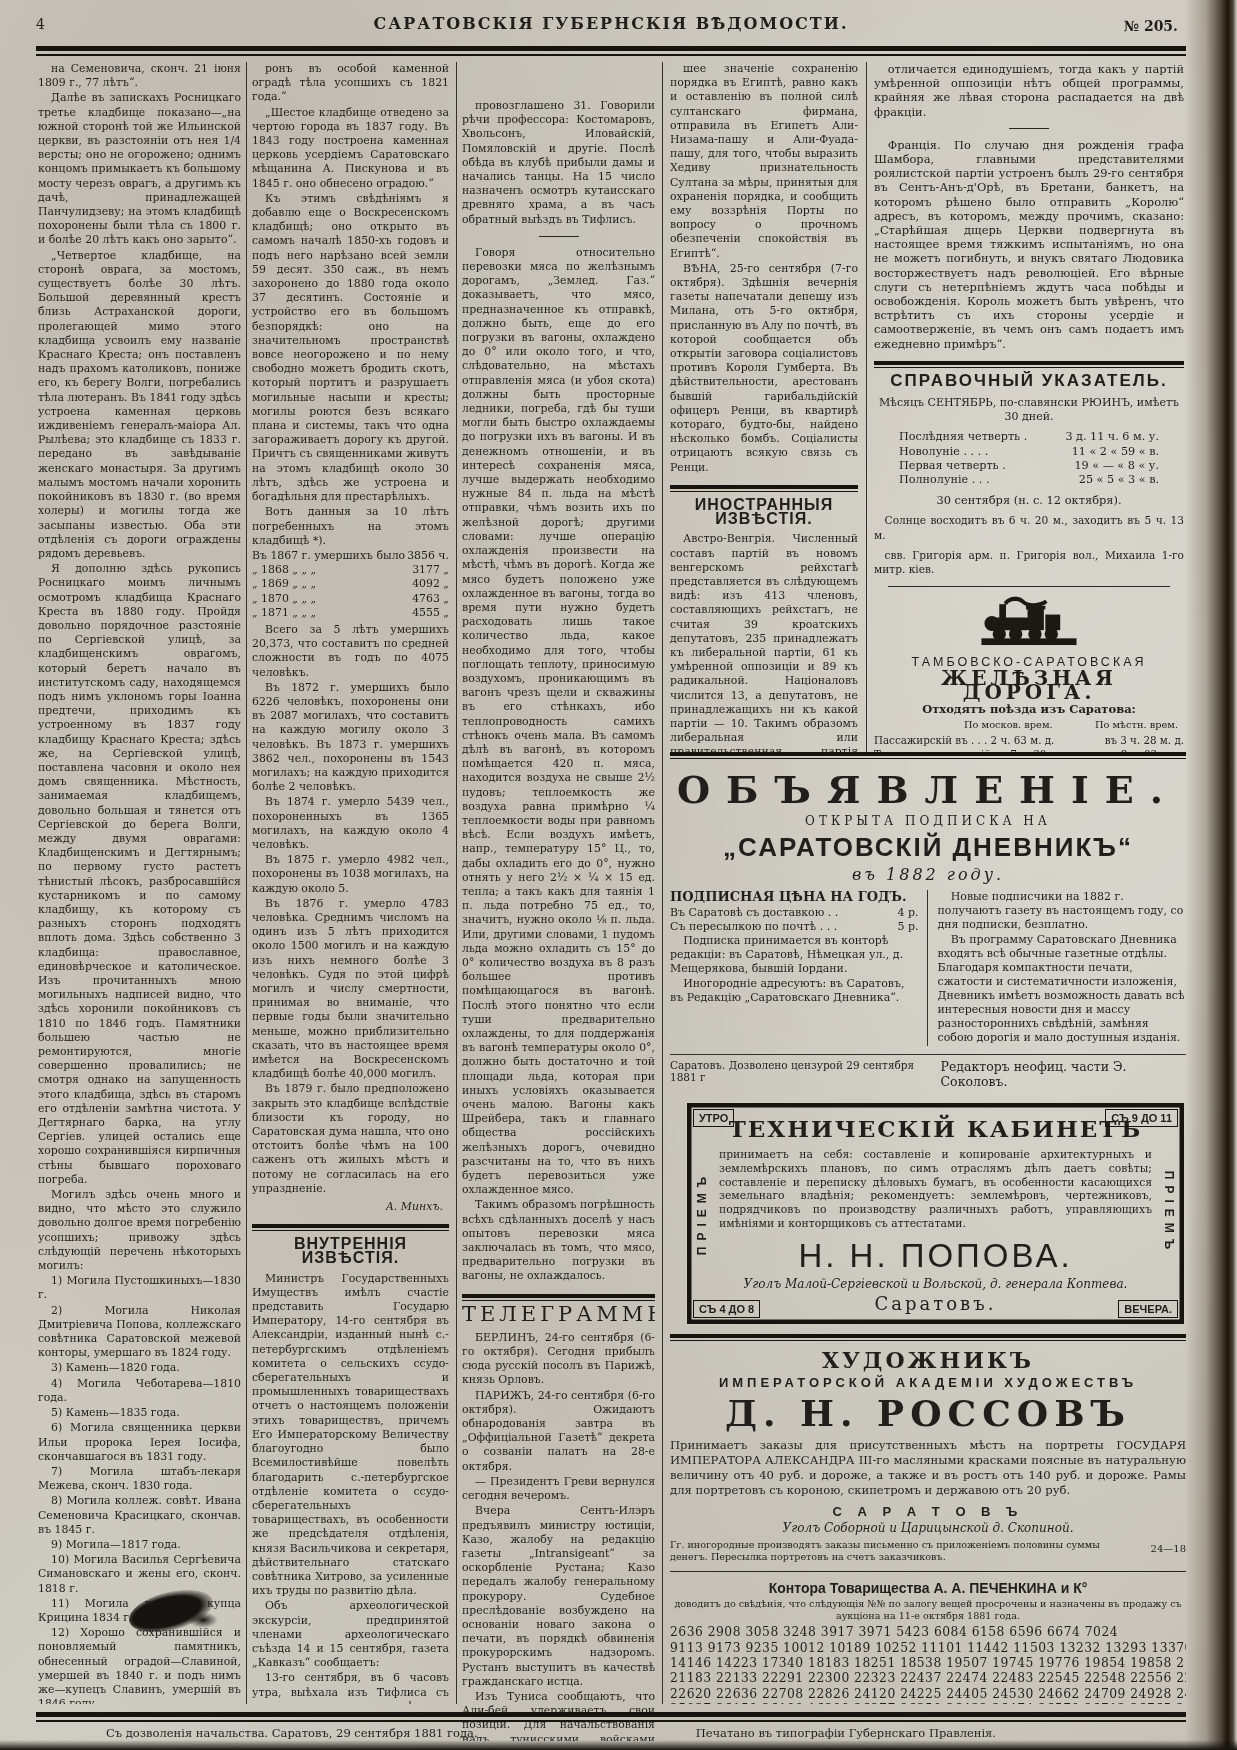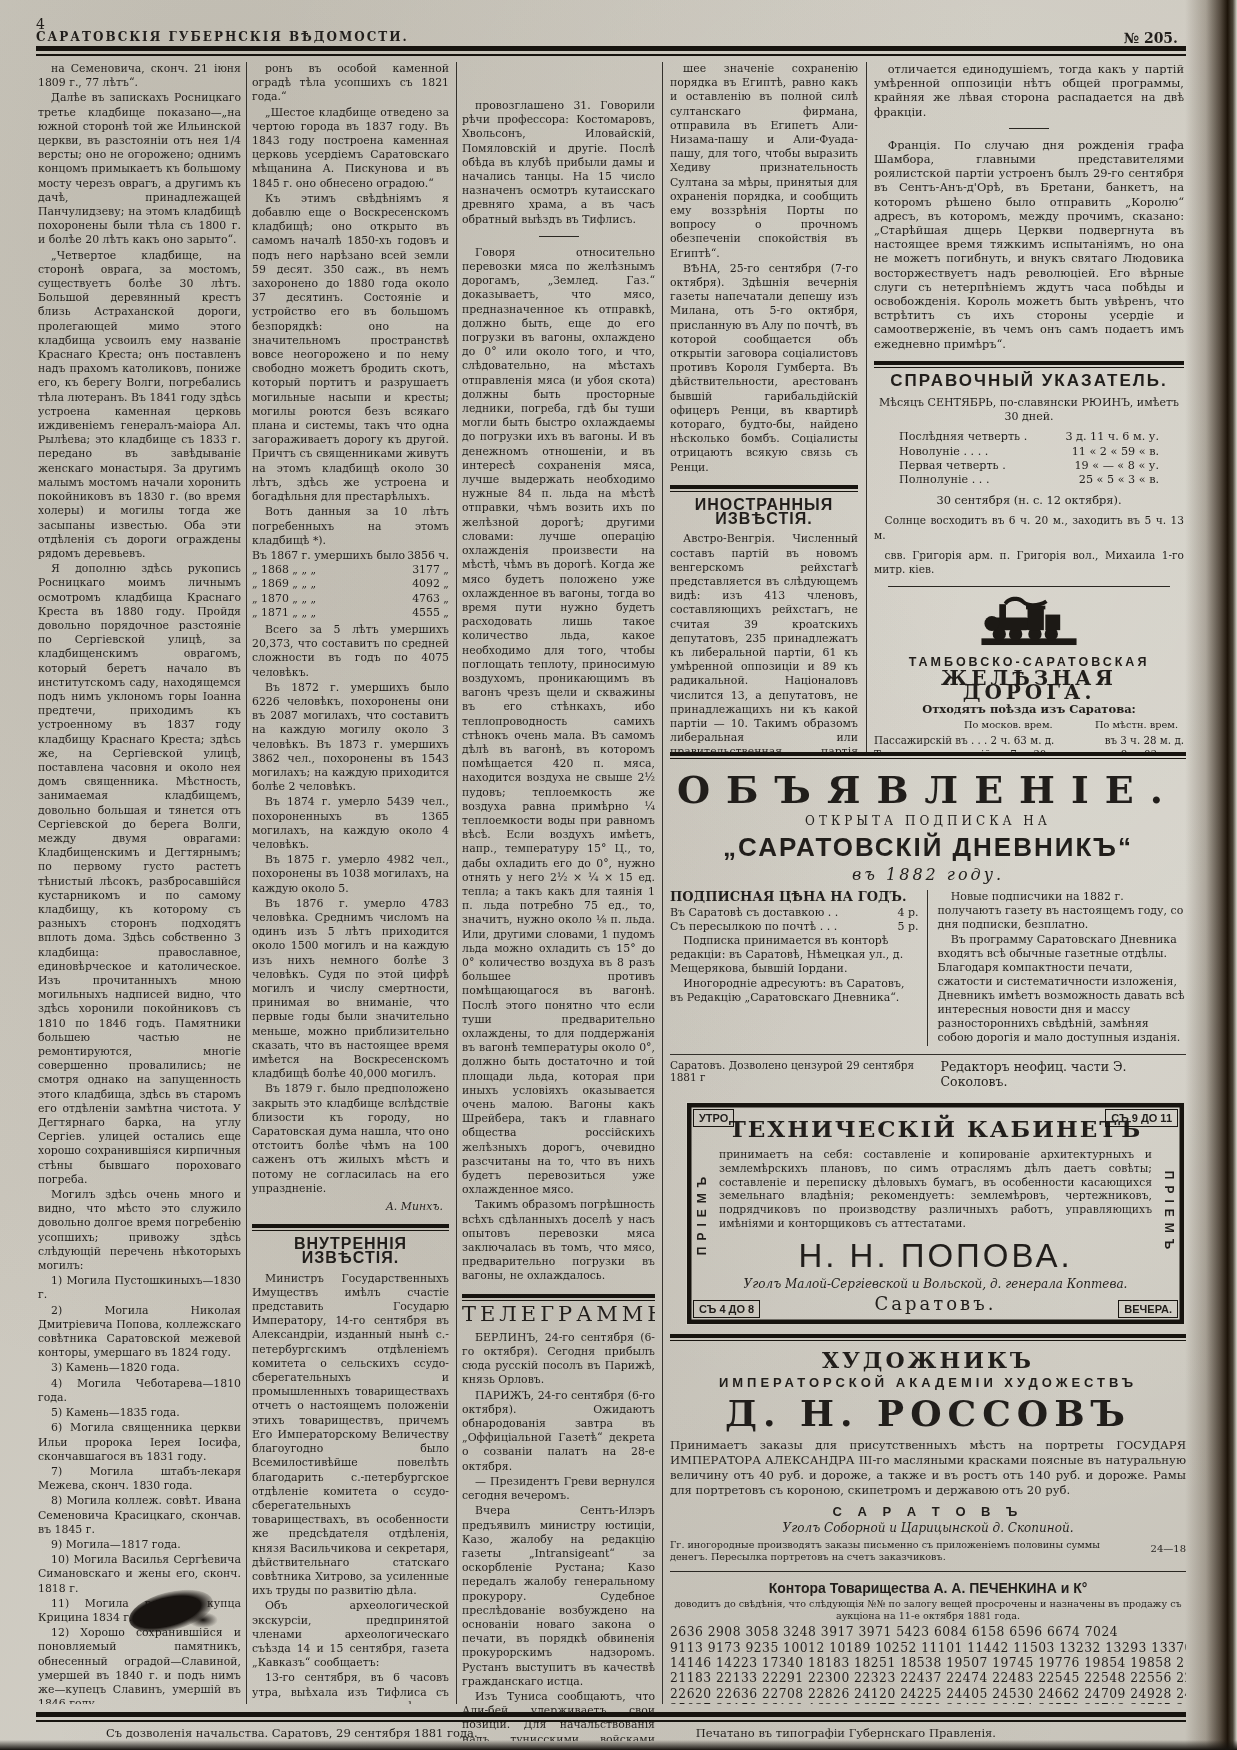--- a/index.html
+++ b/index.html
@@ -18,22 +18,22 @@
     background:linear-gradient(to top,#16130f, rgba(22,19,15,0));}
   .blot{position:absolute;left:128px;top:1592px;width:86px;height:38px;border-radius:50%;
     transform:rotate(-14deg);
     background:radial-gradient(ellipse at 45% 50%, #171310 0%, #171310 52%, rgba(23,19,16,0) 75%);}
   .blot2{position:absolute;left:188px;top:1612px;width:30px;height:16px;border-radius:50%;
     background:radial-gradient(ellipse, #171310 0%, rgba(23,19,16,0) 70%);}
 
   
   .hdr{position:absolute;top:10px;left:36px;width:1150px;height:32px;font-size:13px;}
   .hdr .pnum{position:absolute;left:0;top:6px;font-size:14px;}
-  .hdr .mast{position:absolute;left:0;right:0;text-align:left;top:20px;font-size:12px;letter-spacing:2px;font-weight:bold;font-family:"DejaVu Serif",serif;}
-  .hdr .iss{position:absolute;right:8px;top:20px;font-size:14px;font-weight:bold;}
+  .hdr .mast{position:absolute;left:0;right:0;text-align:center;top:4px;font-size:16px;letter-spacing:2px;font-weight:bold;font-family:"DejaVu Serif",serif;}
+  .hdr .iss{position:absolute;right:8px;top:8px;font-size:14px;font-weight:bold;}
   .hrule{position:absolute;left:36px;width:1150px;border-top:5px solid #17140f;border-bottom:2px solid #17140f;height:3px;}
   .hrule.top{top:46px;}
   .hrule.bot{top:1712px;}
   .ftr{position:absolute;top:1726px;left:36px;width:1150px;font-size:11.5px;}
   .ftr .fl{position:absolute;left:70px;}
   .ftr .fr{position:absolute;right:190px;}
 
   
   .col{position:absolute;top:62px;overflow:hidden;font-size:10.9px;line-height:14.2px;text-align:justify;}
   .c1{left:38px;width:203px;height:1642px;}
@@ -59,21 +59,21 @@
   .head-tel{font-family:"DejaVu Serif",serif;font-size:21px;letter-spacing:4px;text-align:center;margin:4px 0 10px 0;font-weight:normal;}
 
   
   .refhead{font-family:"Liberation Sans",sans-serif;font-weight:bold;font-size:17px;letter-spacing:2px;text-align:center;margin:4px 0 8px 0;}
   .monthline{font-size:11px;text-align:center;margin:0 0 6px 0;}
   .moon{width:260px;margin:0 auto;font-size:11.2px;}
   .refcenter{text-align:center;margin:6px 0 2px 0;}
   .saints{font-size:10.6px;margin:6px 0 0 0;text-indent:1em;}
   .thinrule{border-top:1.5px solid #2a2722;margin:10px 14px 8px 14px;}
   .loco{text-align:center;margin:2px 0 0 0;}
-  .rr1{font-family:"Liberation Sans",sans-serif;font-weight:bold;font-size:12.5px;letter-spacing:3px;text-align:center;margin:2px 0 2px 0;}
+  .rr1{font-family:"Liberation Sans",sans-serif;font-weight:normal;font-size:12.5px;letter-spacing:3px;text-align:center;margin:2px 0 2px 0;}
   .rr2{font-family:"DejaVu Serif",serif;font-weight:bold;font-size:20px;letter-spacing:4px;text-align:center;margin:0 0 3px 0;}
   .rrsub{font-weight:bold;font-size:11.5px;text-align:center;margin:1px 0 2px 0;}
   .train{font-size:10.3px;}
   .train .kvrow{border-left:0;}
   .trainhdr{font-size:9.8px;display:flex;justify-content:space-between;padding:0 6px 0 90px;}
 
   
   .ads{position:absolute;left:670px;top:752px;width:516px;height:952px;overflow:hidden;}
   .ob-title{font-family:"DejaVu Serif",serif;font-weight:bold;font-size:38px;letter-spacing:16px;text-align:center;margin:8px 0 2px 0;}
   .ob-sub{font-size:12px;letter-spacing:4px;text-align:center;margin:2px 0;}

